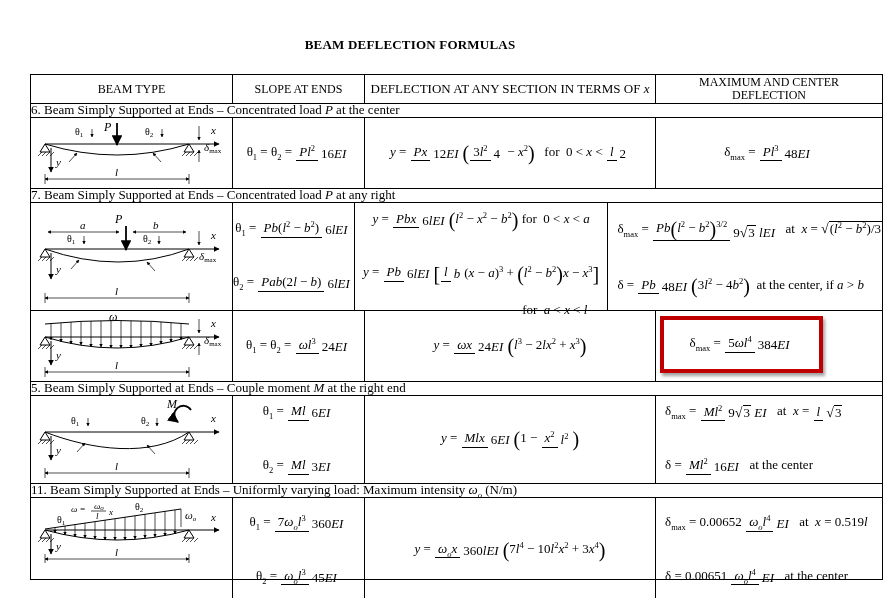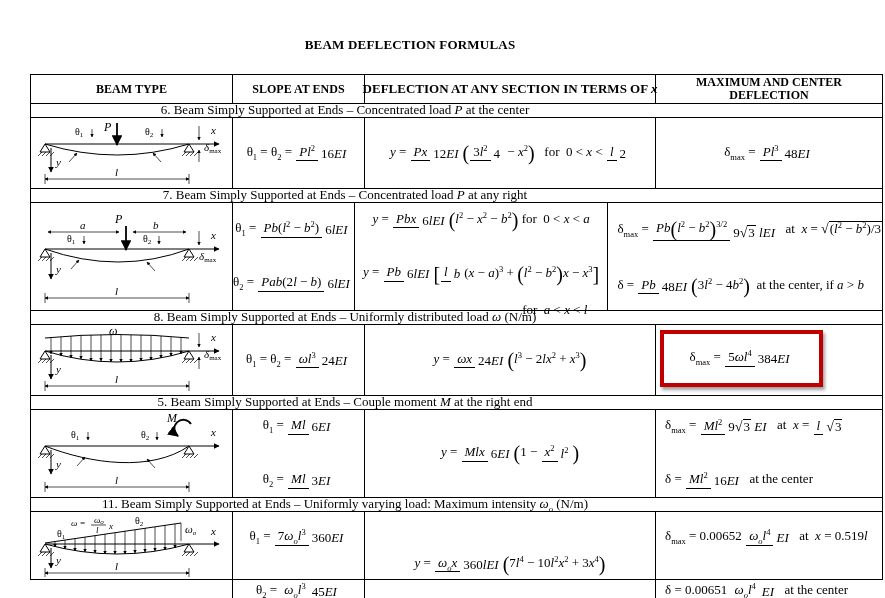--- a/index.html
+++ b/index.html
@@ -12,23 +12,23 @@
   .trow{display:flex;border-bottom:1px solid #000;box-sizing:border-box;flex:0 0 auto;}
   .trow:last-child{border-bottom:none;flex:1 1 auto;}
   .h-head{height:29px}.h-sec{height:14px}.h-r6{height:71px}.h-r7{height:108px}
   .h-r8{height:71px}.h-r9{height:88px}
   .cell{box-sizing:border-box;position:relative;}
   .c1{width:202px;border-right:1px solid #000;}
   .c2{width:132px;border-right:1px solid #000;}
   .c3{width:291px;border-right:1px solid #000;}
   .c4{flex:1;}
   .th{display:flex;align-items:center;justify-content:center;text-align:center;
-      font-weight:bold;font-size:12px;line-height:13px;}
+      font-weight:normal;font-size:12px;line-height:13px;}
   .th.c4{padding:0 30px;}
-  .sectext{width:628px;text-align:center;font-size:12px;line-height:13px;}
+  .sectext{width:628px;text-align:left;font-size:12px;line-height:13px;}
   .h-sec{align-items:center;}
   .vc{display:flex;flex-direction:column;justify-content:center;align-items:center;
       height:100%;gap:3px;}
   .vl{align-items:flex-start;padding-left:9px;}
   .fl{white-space:pre;font-size:13px;line-height:1.25;}
   .ar{align-self:flex-end;padding-right:20px;}
   .i{font-style:italic;}
   sub{font-size:8.5px;line-height:0;}
   sup{font-size:8.5px;line-height:0;}
   .frac{display:inline-flex;flex-direction:row;align-items:flex-end;
@@ -180,23 +180,20 @@
         </div>
     </div>
     <div class="cell c4">
       <div class="vc vl">
           <div class="fl"><span class="r">δ</span><sub>max</sub><span class="r"> = </span><span class="frac"><span class="num"><span class="i">Pb</span><span><span class="bigd">(</span><span class="i">l</span><sup>2</sup><span class="r"> − </span><span class="i">b</span><sup>2</sup><span class="bigd">)</span></span><sup>3/2</sup></span><span class="den"><span class="r">9</span><span class="sqrt"><span class="rad">√</span><span class="rdc"><span class="r">3</span></span></span><span class="r"> </span><span class="i">lEI</span></span></span><span class="r">  at  </span><span class="i">x</span><span class="r"> = </span><span class="sqrt"><span class="rad">√</span><span class="rdc"><span class="r">(</span><span class="i">l</span><sup>2</sup><span class="r"> − </span><span class="i">b</span><sup>2</sup><span class="r">)</span><span class="r">/3</span></span></span></div>
           <div class="fl"><span class="r">δ = </span><span class="frac"><span class="num"><span class="i">Pb</span></span><span class="den"><span class="r">48</span><span class="i">EI</span></span></span><span><span class="bigd">(</span><span class="r">3</span><span class="i">l</span><sup>2</sup><span class="r"> − 4</span><span class="i">b</span><sup>2</sup><span class="bigd">)</span></span><span class="r">  at the center, if </span><span class="i">a</span><span class="r"> &gt; </span><span class="i">b</span></div>
         </div>
     </div>
   </div>
 
-  <div class="trow h-sec">
-    <div class="sectext fl"><span class="r">8. Beam Simply Supported at Ends – Uniformly distributed load </span><span class="i">ω</span><span class="r"> (N/m)</span></div>
-  </div>
 
   <div class="trow h-r8">
     <div class="cell c1">
       <svg width="202" height="70" viewBox="0 0 202 70">
         <line class="ln" x1="14" y1="26" x2="188" y2="26" marker-end="url(#ah)"></line>
         <text class="dlab" x="180" y="16">x</text>
         <path class="ln" d="M14,13 Q86,6 158,13"></path>
         <text class="dlab d12" x="78" y="10">ω</text>
         <path class="ln" d="M14,26 Q86,48 158,26"></path>
         <line class="ln thin" x1="20" y1="12" x2="20" y2="29" marker-end="url(#ahs)"></line>

